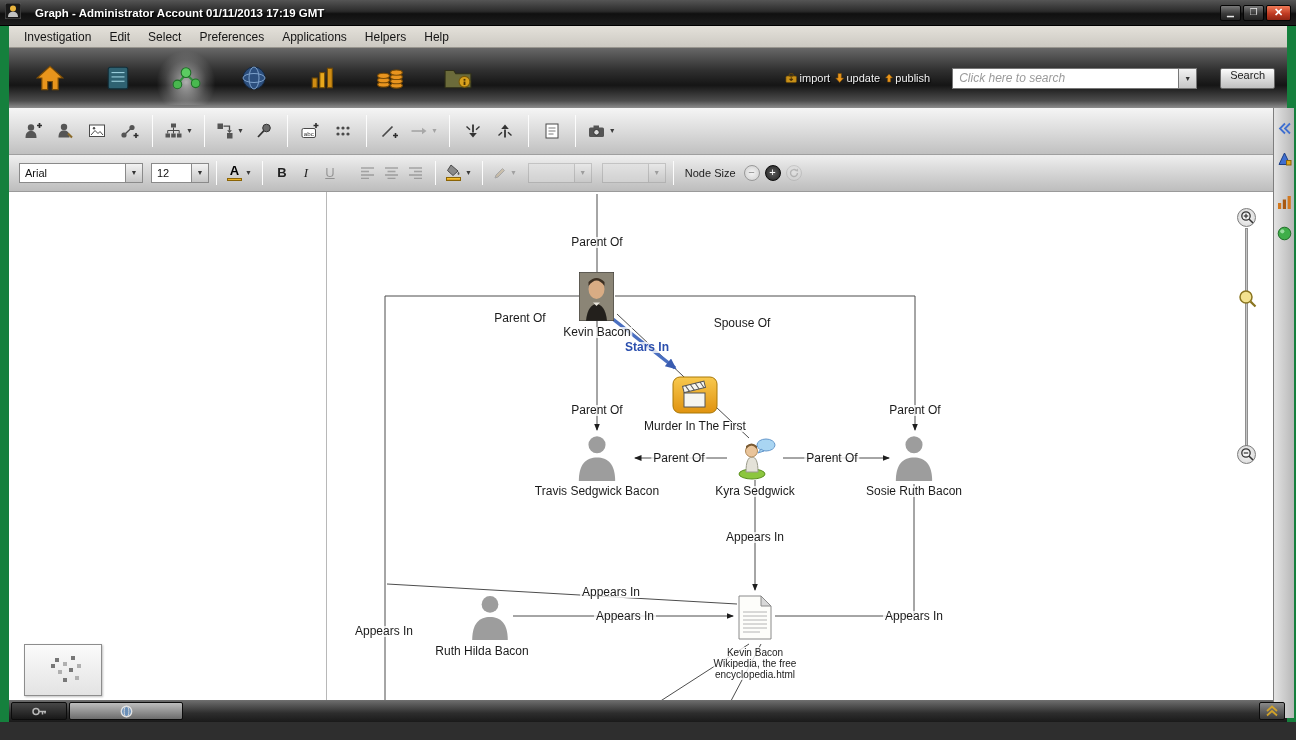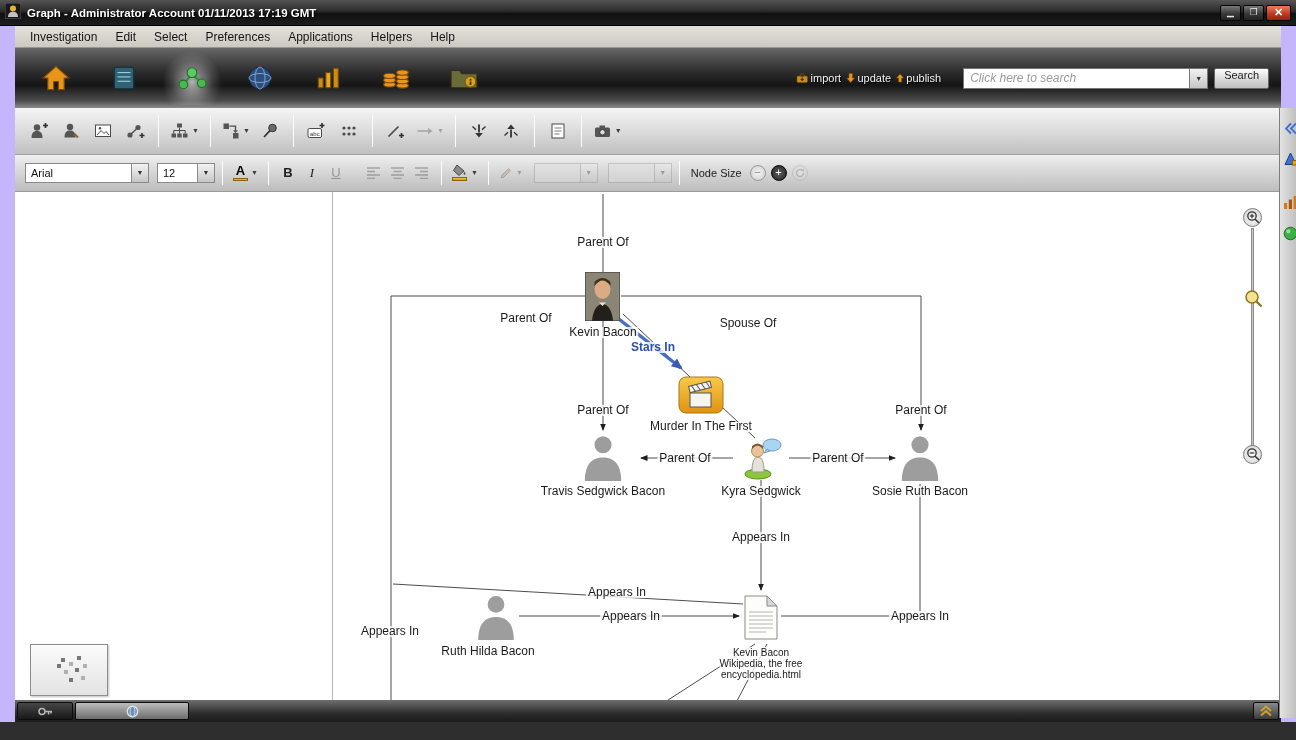--- a/index.html
+++ b/index.html
@@ -1,47 +1,47 @@
 <!DOCTYPE html>
 <html><head>
 <meta charset="utf-8">
 <style>
   *{box-sizing:border-box;margin:0;padding:0}
   html,body{width:1296px;height:740px;overflow:hidden}
   body{font-family:"Liberation Sans",sans-serif;background:#2e2e2e}
   .window{width:1296px;height:740px;position:relative}
 
   
-  .titlebar{height:26px;display:flex;align-items:center;gap:6px;padding:0 5px;
+  .titlebar{height:26px;display:flex;align-items:center;gap:14px;padding:0 5px;
     background:linear-gradient(#555 0%,#2b2b2b 45%,#101010 55%,#1d1d1d 100%);border-bottom:1px solid #000}
   .title{flex:1;color:#fff;font-weight:bold;font-size:11.5px;text-shadow:1px 1px 1px #000}
   .winbtns{display:flex;gap:2px}
   .winbtn{width:21px;height:16px;border:1px solid #050505;border-radius:2px;display:flex;align-items:center;justify-content:center;
     background:linear-gradient(#7a7a7a,#393939 55%,#222);color:#e8e8e8;font-size:9px;line-height:1}
   .winbtn.close{width:25px;background:linear-gradient(#ef7a57,#c03a22 55%,#8f2413);color:#fff;font-size:11px;font-weight:bold}
 
-  .frame{padding:0 15px;background:#c4b5fd}
+  .frame{padding:0 9px;background:#15803d}
 
   
   .menubar{height:22px;background:linear-gradient(#e4e1da,#ccc9c2);border-bottom:1px solid #98958e;display:flex;align-items:stretch;padding-left:6px}
   .menu-item{font-size:12px;color:#151515;padding:4px 9px 0 9px;cursor:default}
 
   
   .main-toolbar{height:60px;display:flex;align-items:center;padding:0 12px;
     background:linear-gradient(180deg,#686868 0%,#2f2f2f 38%,#151515 62%,#4d4d4d 88%,#8d8d8d 100%)}
   .big-btn{width:58px;height:54px;display:flex;align-items:center;justify-content:center;border-radius:4px;margin-right:10px}
   .big-btn.active{background:radial-gradient(ellipse 65% 75% at 50% 58%, rgba(255,255,255,.65), rgba(255,255,255,.14) 55%, rgba(255,255,255,0) 78%)}
   .pub-area{margin-left:auto;display:flex;align-items:center;gap:4px}
   .pub-btn{width:46px;height:46px;display:flex;flex-direction:row;align-items:center;justify-content:center;gap:1px;border-radius:3px}
   .pub-btn span{color:#f2f2f2;font-size:11px;text-shadow:1px 1px 1px #000}
   .search-area{display:flex;align-items:center;margin-left:22px}
   .search-input{width:226px;height:21px;border:1px solid #777;border-right:none;font-size:12px;padding:0 6px;background:#fff;color:#222}
   .search-input::placeholder{color:#9a9a9a;font-style:italic}
   .dd-btn{width:19px;height:21px;border:1px solid #777;background:linear-gradient(#f2f2f2,#c6c6c6);display:flex;align-items:center;justify-content:center;font-size:7px;color:#333}
-  .search-btn{margin-left:6px;height:21px;padding:0 9px;font-size:11px;color:#1d1d1d;border:1px solid #666;border-radius:2px;
+  .search-btn{margin-left:23px;height:21px;padding:0 9px;font-size:11px;color:#1d1d1d;border:1px solid #666;border-radius:2px;
     background:linear-gradient(#fdfdfd,#dcdcdc 50%,#bfbfbf)}
 
   
   .toolbar2{height:48px;background:linear-gradient(#f5f5f5,#d9d9d9 55%,#c0c0c0);border-bottom:1px solid #9f9f9f;display:flex;align-items:center;padding:0 8px}
   .toolbar3{height:38px;background:linear-gradient(#efefef,#d3d3d3 55%,#bdbdbd);border-bottom:1px solid #9a9a9a;display:flex;align-items:center;padding:0 10px}
   .tb-btn{height:34px;min-width:32px;display:flex;align-items:center;justify-content:center;padding:0 4px;border-radius:3px}
   .tb3-btn{height:24px;min-width:24px;display:flex;align-items:center;justify-content:center;padding:0 3px;border-radius:2px}
   .tb-sep{width:1px;height:32px;background:#a2a2a2;border-right:1px solid #fcfcfc;margin:0 7px}
   .tb-sep.short{height:24px}
   .caret{font-size:7px;color:#3c3c3c;margin-left:3px}

